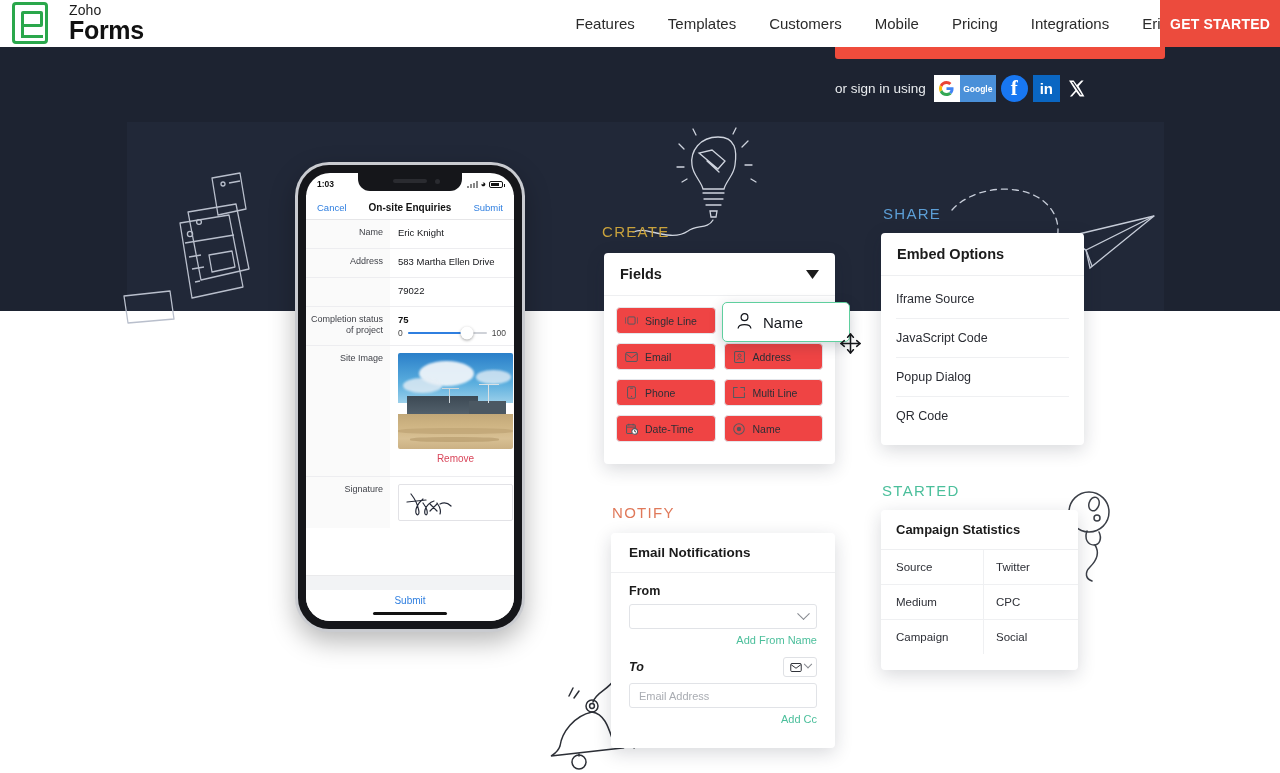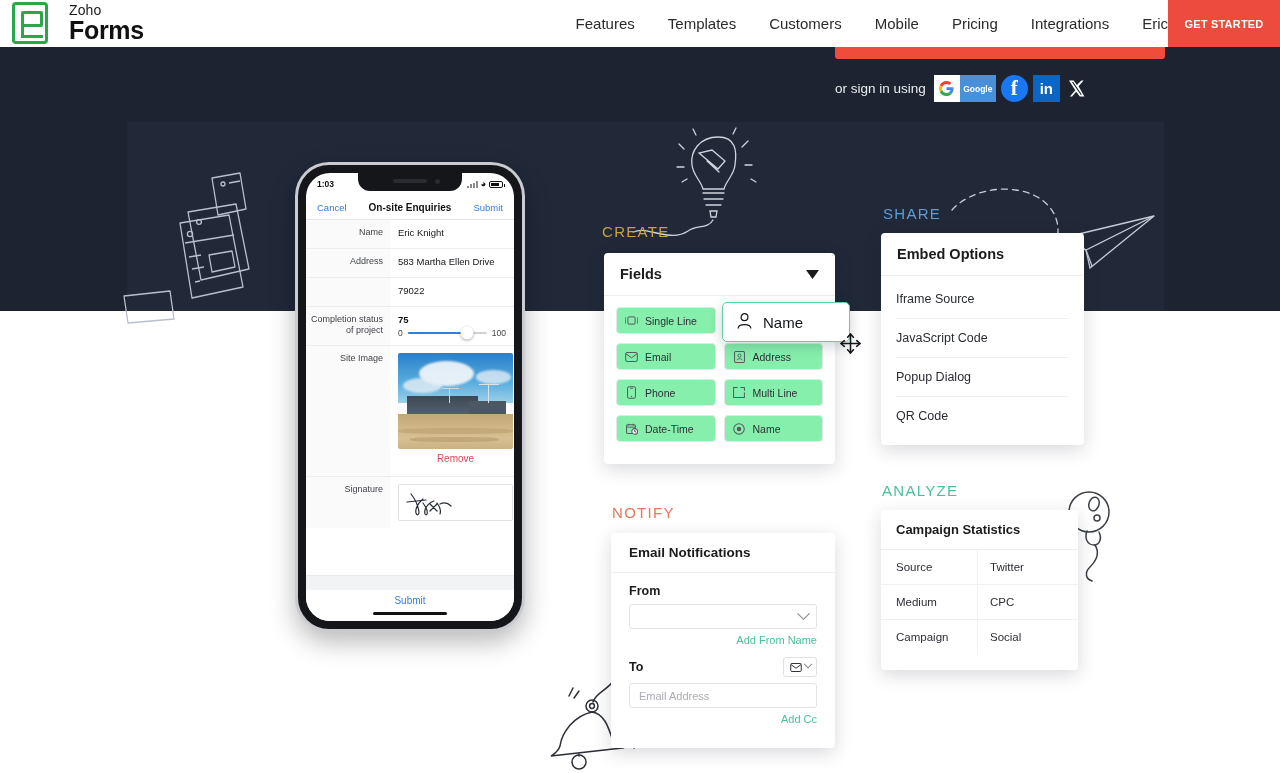--- a/index.html
+++ b/index.html
@@ -37,21 +37,21 @@
 
   #navlinks {
     position:absolute; right:112px; top:0; height:47px;
     display:flex; align-items:center; gap:33px;
   }
   #navlinks a {
     font-size:15px; color:#2b2b2b; text-decoration:none; white-space:nowrap;
   }
   #cta-start {
     position:absolute; right:0; top:0; height:47px; min-width:112px;
-    background:#ec4b3d; color:#fff; font-size:11px; font-weight:700;
+    background:#ec4b3d; color:#fff; font-size:14px; font-weight:700;
     display:flex; align-items:center; justify-content:center; letter-spacing:.2px;
     padding:0 10px; white-space:nowrap;
   }
 
   
   #hero-dark {
     position:absolute; left:0; top:47px; width:1280px; height:264px;
     background:#1d2331;
   }
   #hero-inner {
@@ -209,21 +209,21 @@
     padding:13px 16px; font-size:14.5px; font-weight:700; color:#1b1b1b;
     border-bottom:1px solid #eeeff1; display:flex; align-items:center; justify-content:space-between;
   }
 
   
   #card-fields { left:604px; top:253px; width:231px; height:211px; }
   #fields-grid {
     padding:11px 12px; display:grid; grid-template-columns:1fr 1fr; gap:9px 8px;
   }
   .fchip {
-    height:27px; border:1px solid #e4e6ea; border-radius:4px; background:#86efac;
+    height:27px; border:1px solid #e4e6ea; border-radius:4px; background:#ef4444;
     display:flex; align-items:center; gap:7px; padding:0 8px;
     font-size:10.5px; color:#2d2f36; white-space:nowrap; overflow:hidden;
   }
   .fchip .fi { width:13px; height:13px; flex:none; color:#55585f; display:flex; align-items:center; justify-content:center; }
   #chip-name-drag {
     position:absolute; left:722px; top:302px; width:128px; height:40px;
     border:1.5px solid #5fcf9e; border-radius:5px; background:#fff;
     box-shadow:0 4px 14px rgba(20,30,50,.2);
     display:flex; align-items:center; gap:10px; padding:0 13px;
     font-size:15px; color:#14161c; z-index:40;
@@ -239,35 +239,35 @@
   }
   .embed-item:last-child { border-bottom:none; }
 
   
   #card-stats { left:881px; top:510px; width:197px; height:160px; }
   #card-stats .card-head { padding:12px 15px; font-size:13px; }
   .stat-row { display:flex; border-bottom:1px solid #eff0f2; }
   .stat-row:last-child { border-bottom:none; }
   .stat-row .k { width:96px; padding:11px 0 11px 15px; font-size:11.5px; color:#2d2f36; }
   .stat-row .v { flex:1; padding:11px 0 11px 12px; font-size:11.5px; color:#2d2f36;
-      border-left:1px solid #eff0f2; }
+      border-left:1px solid #eff0f2;margin-left:6px; }
 
   
   #card-notify { left:611px; top:533px; width:224px; height:215px; }
   #card-notify .card-head { padding:12px 18px; font-size:13.5px; }
   #notify-body { padding:11px 18px 0; }
   .nlabel { font-size:12.5px; font-weight:700; color:#1b1b1b; margin-bottom:6px; }
   .nselect {
     height:25px; border:1px solid #e1e3e7; border-radius:3px; background:#fff;
     display:flex; align-items:center; justify-content:flex-end; padding:0 8px;
   }
   .chev { width:9px; height:9px; border-right:1.4px solid #86898f; border-bottom:1.4px solid #86898f;
       transform:rotate(45deg) translate(-2px,-2px); }
   .nlink { text-align:right; color:#4bbf9b; font-size:11px; margin-top:5px; }
-  #to-row { display:flex; align-items:center; justify-content:space-between; margin-top:11px; }
+  #to-row { display:flex; align-items:center; justify-content:space-between; margin-top:11px;font-style:italic; }
   #to-pill {
     width:34px; height:20px; border:1px solid #dfe1e5; border-radius:3px;
     display:flex; align-items:center; justify-content:center; gap:3px;
   }
   #ninput {
     height:25px; border:1px solid #e1e3e7; border-radius:3px; background:#fff;
     display:flex; align-items:center; padding:0 9px; margin-top:6px;
     font-size:11px; color:#a9acb2;
   }
 </style>
@@ -393,21 +393,21 @@
       <circle cx="31" cy="112" r="7"></circle>
       <path d="M31 104 L31 106"></path>
       <path d="M21 46 L25 38 M26 48 L31 41"></path>
       <path d="M80 96 L84 90 M86 98 L90 92"></path>
     </g>
   </svg>
 
   <div class="sec-label" id="label-create">CREATE</div>
   <div class="sec-label" id="label-share">SHARE</div>
   <div class="sec-label" id="label-notify">NOTIFY</div>
-  <div class="sec-label" id="label-analyze">ANALYZE</div>
+  <div class="sec-label" id="label-analyze">STARTED</div>
 
   <div id="phone">
     <div class="outer"></div>
     <div class="band"></div>
     <div class="screen">
 
       <div id="notch">
         <span class="spk"></span>
           <span class="cam"></span>
       </div>

